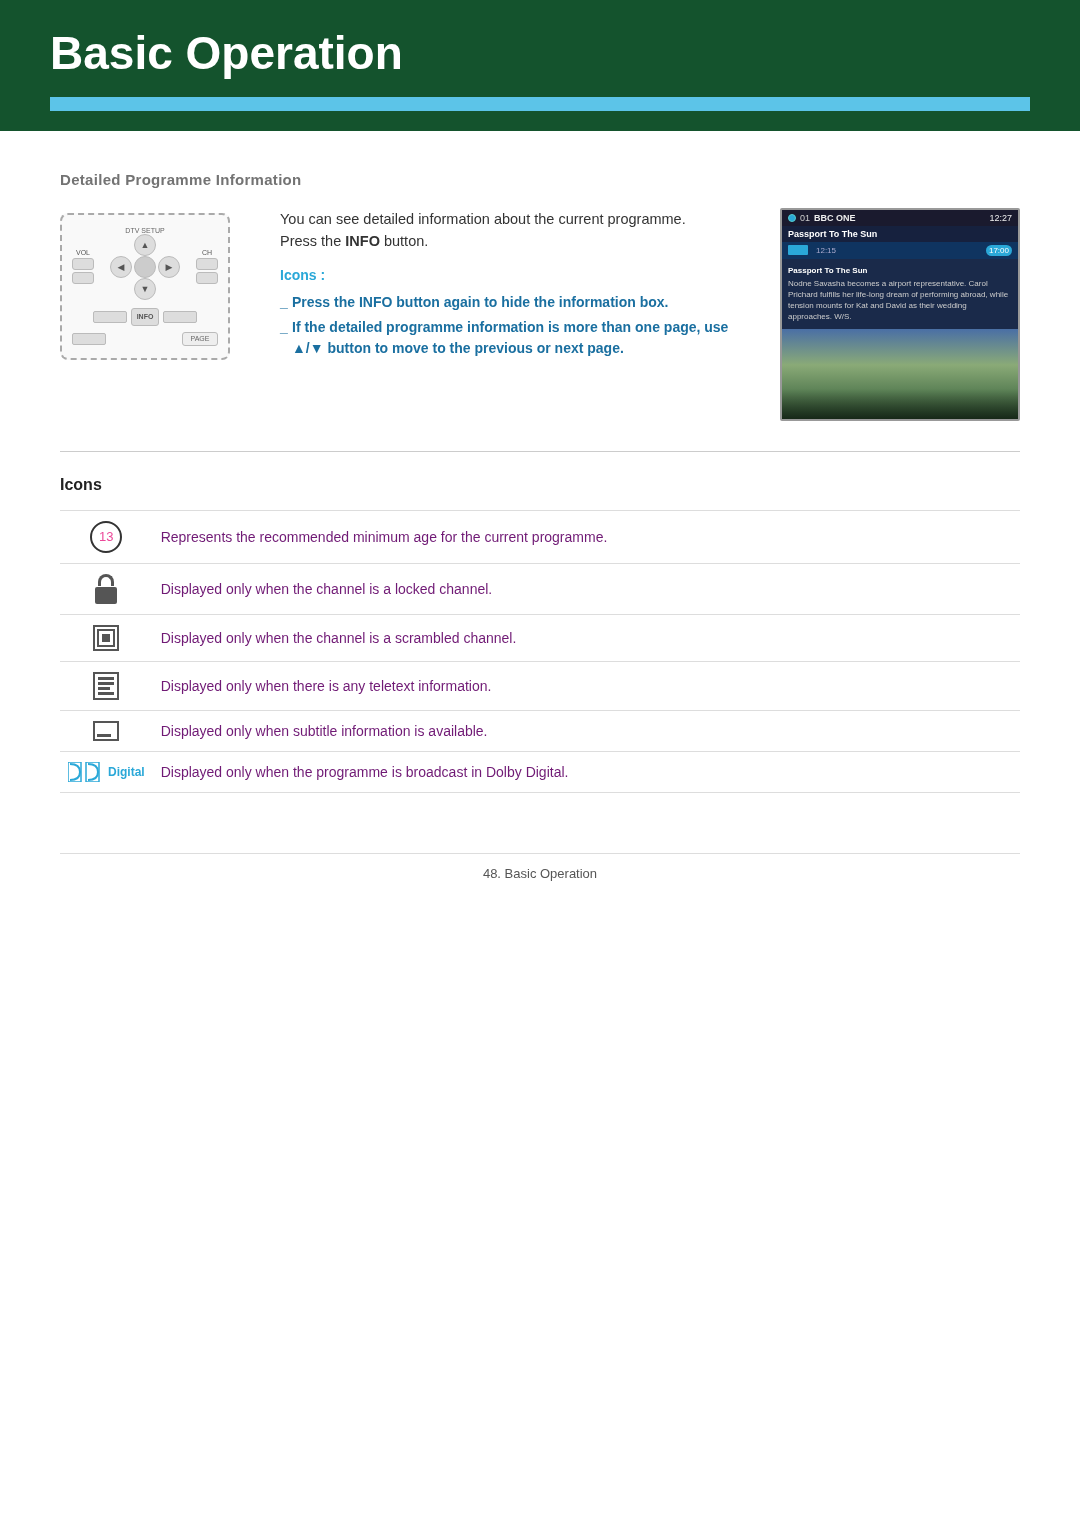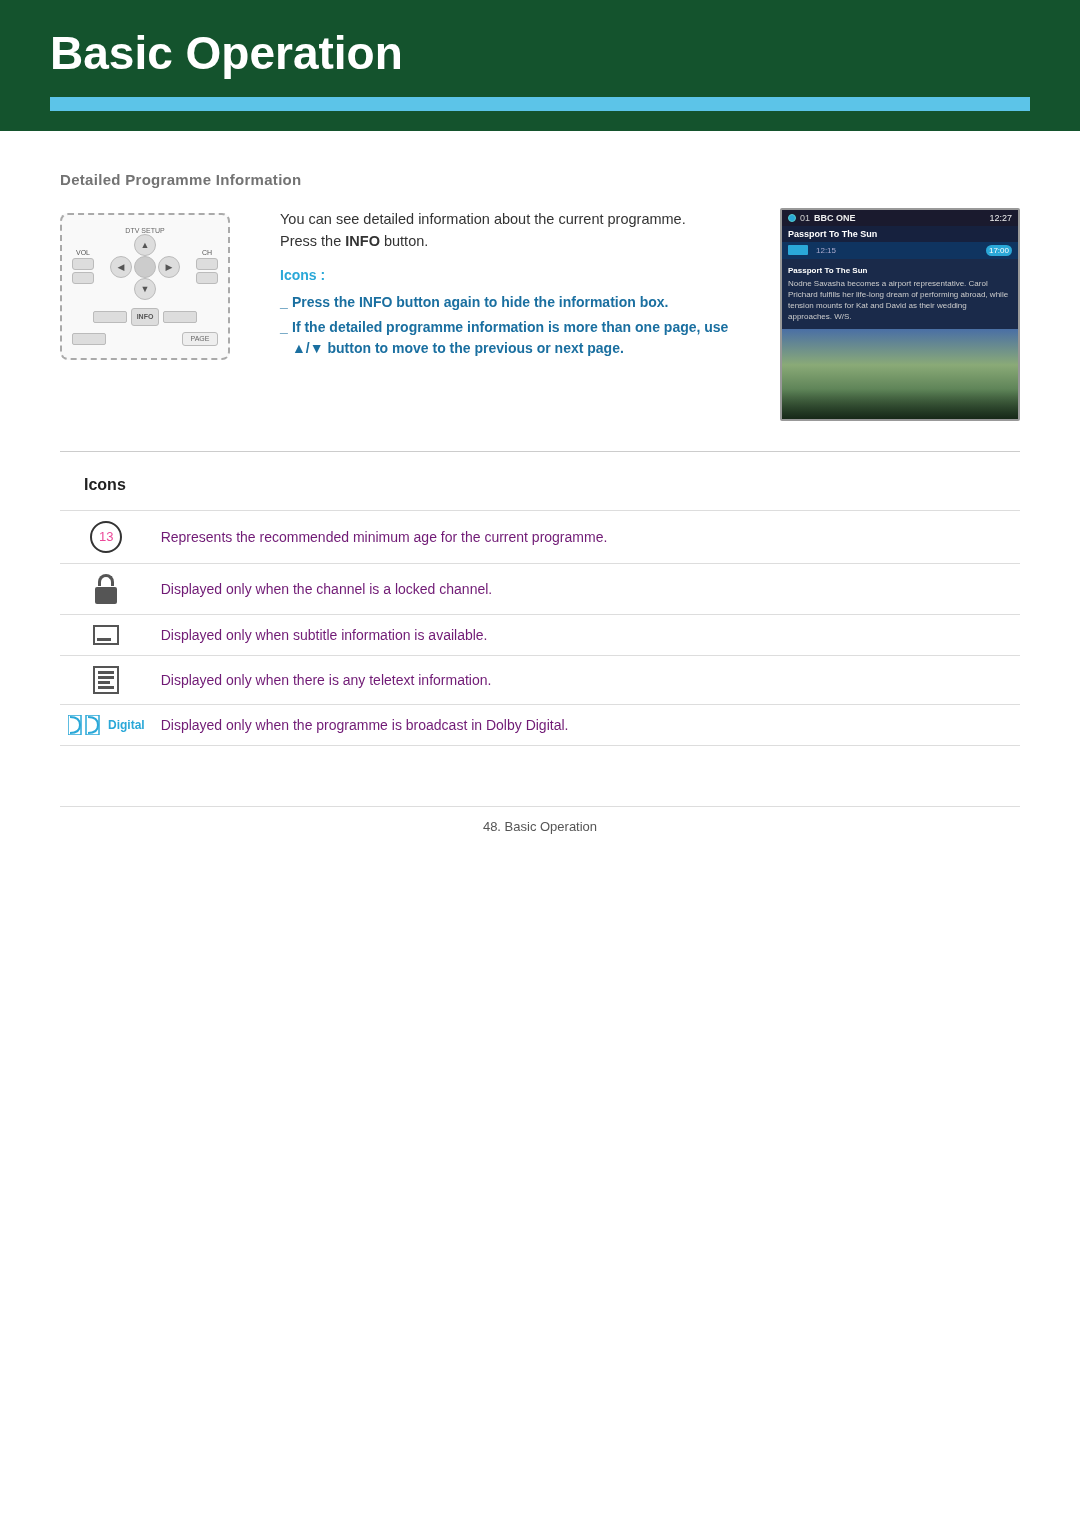--- a/index.html
+++ b/index.html
@@ -322,21 +322,20 @@
 
     
     .icons-section {
       margin-top: 10px;
     }
     .icons-title {
       font-weight: 700;
       font-size: 16px;
       color: #222;
       margin-bottom: 16px;
-      margin-left: 24px;
     }
     .icon-table {
       width: 100%;
       border-collapse: collapse;
     }
     .icon-table tr {
       border-bottom: 1px solid #ddd;
     }
     .icon-table tr:first-child {
       border-top: 1px solid #ddd;
@@ -566,40 +565,52 @@
         <tr>
           <td class="icon-cell">
             <div class="icon-lock">
               <div class="lock-shackle"></div>
               <div class="lock-body"></div>
             </div>
           </td>
           <td class="desc-cell">Displayed only when the channel is a locked channel.</td>
         </tr>
 
-
         <tr>
           <td class="icon-cell">
-            <div class="icon-subtitle">
-              <div class="subtitle-line"></div>
+            <div class="icon-scrambled">
+              <svg width="18" height="18" viewBox="0 0 18 18">
+                <rect x="0" y="0" width="18" height="18" fill="#555"></rect>
+                <rect x="2" y="2" width="14" height="14" fill="white"></rect>
+                <rect x="5" y="5" width="8" height="8" fill="#555"></rect>
+              </svg>
             </div>
           </td>
-          <td class="desc-cell">Displayed only when subtitle information is available.</td>
+          <td class="desc-cell">Displayed only when the channel is a scrambled channel.</td>
         </tr>
 
         <tr>
           <td class="icon-cell">
             <div class="icon-teletext">
               <div class="teletext-line" style="width:100%"></div>
               <div class="teletext-line" style="width:100%"></div>
               <div class="teletext-line" style="width:70%"></div>
               <div class="teletext-line" style="width:100%"></div>
             </div>
           </td>
           <td class="desc-cell">Displayed only when there is any teletext information.</td>
+        </tr>
+
+        <tr>
+          <td class="icon-cell">
+            <div class="icon-subtitle">
+              <div class="subtitle-line"></div>
+            </div>
+          </td>
+          <td class="desc-cell">Displayed only when subtitle information is available.</td>
         </tr>
 
         <tr>
           <td class="icon-cell">
             <div class="icon-dolby">
               <svg width="36" height="20" viewBox="0 0 36 20">
                 <rect x="0" y="0" width="13" height="20" rx="0" fill="none" stroke="#2aa8d8" stroke-width="1.5"></rect>
                 <path d="M2 2 Q12 2 12 10 Q12 18 2 18" fill="none" stroke="#2aa8d8" stroke-width="2"></path>
                 <rect x="18" y="0" width="13" height="20" rx="0" fill="none" stroke="#2aa8d8" stroke-width="1.5"></rect>
                 <path d="M20 2 Q30 2 30 10 Q30 18 20 18" fill="none" stroke="#2aa8d8" stroke-width="2"></path>

